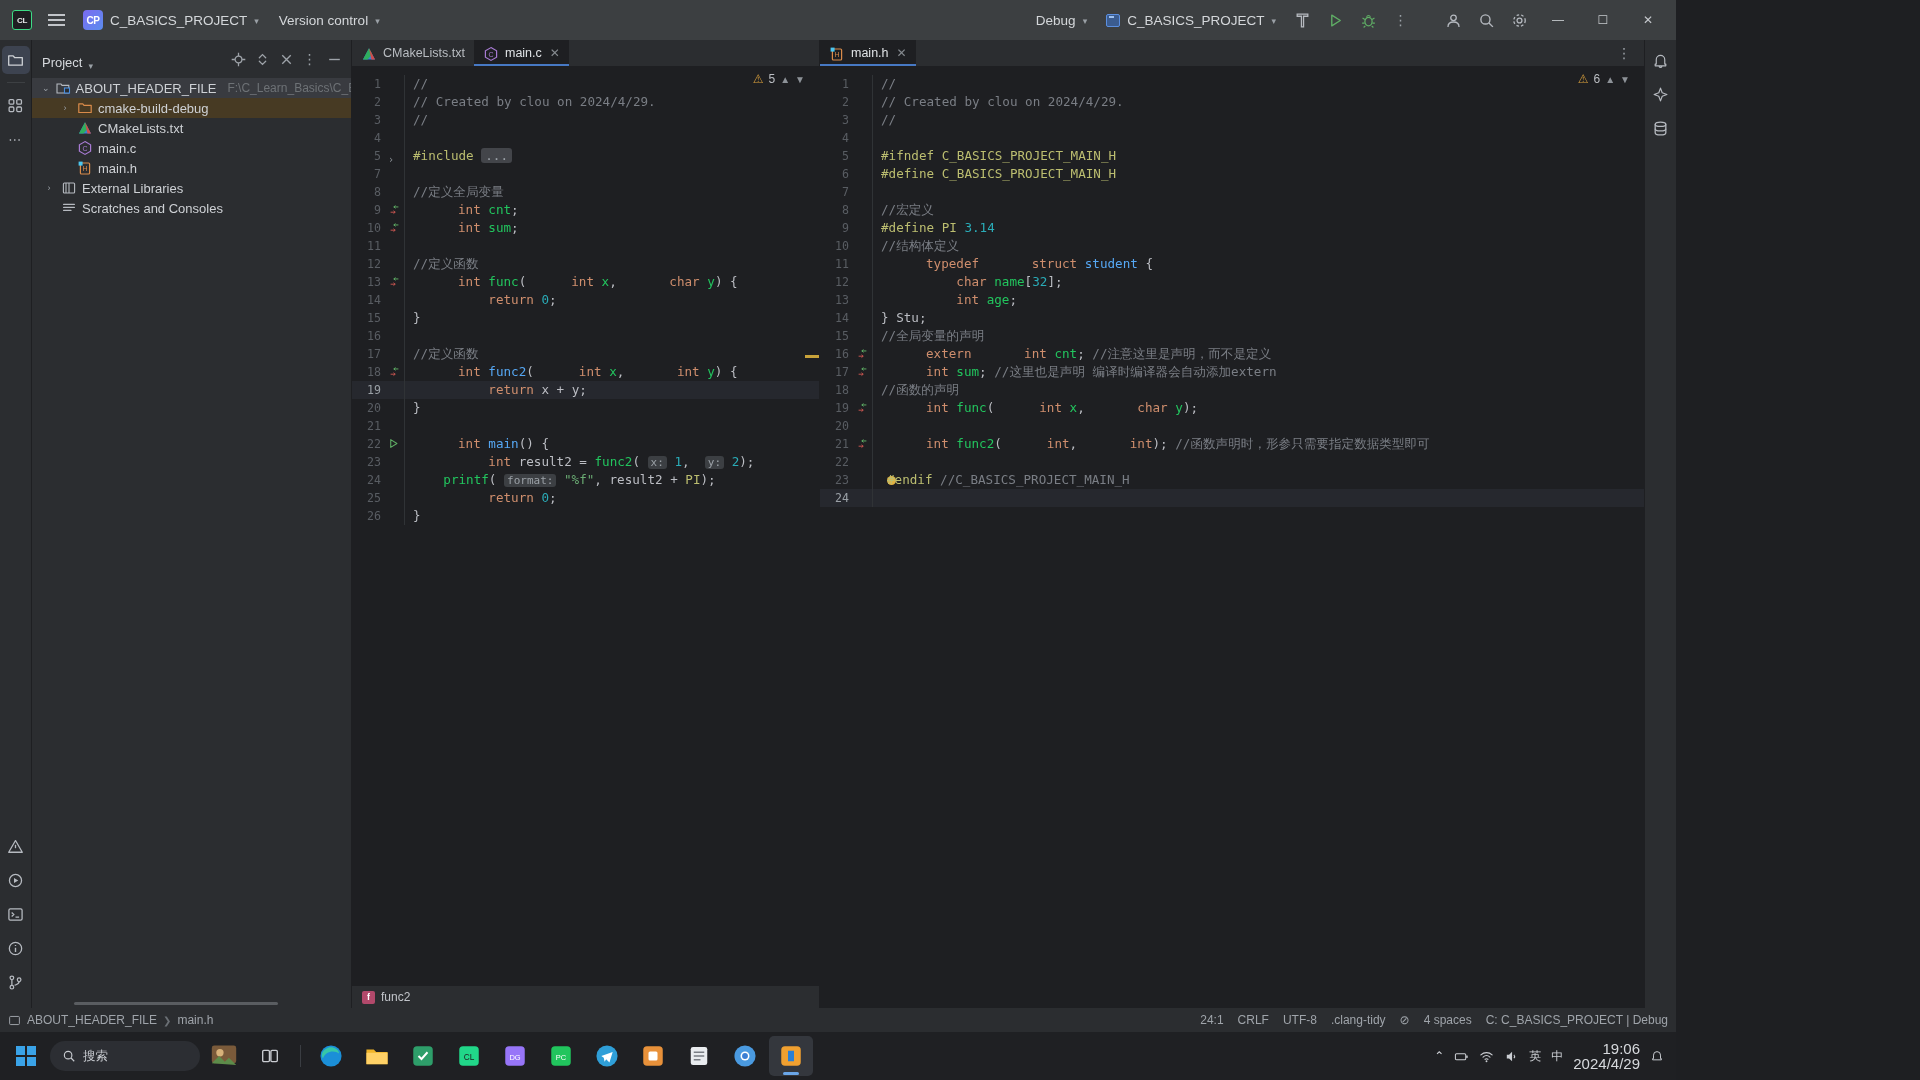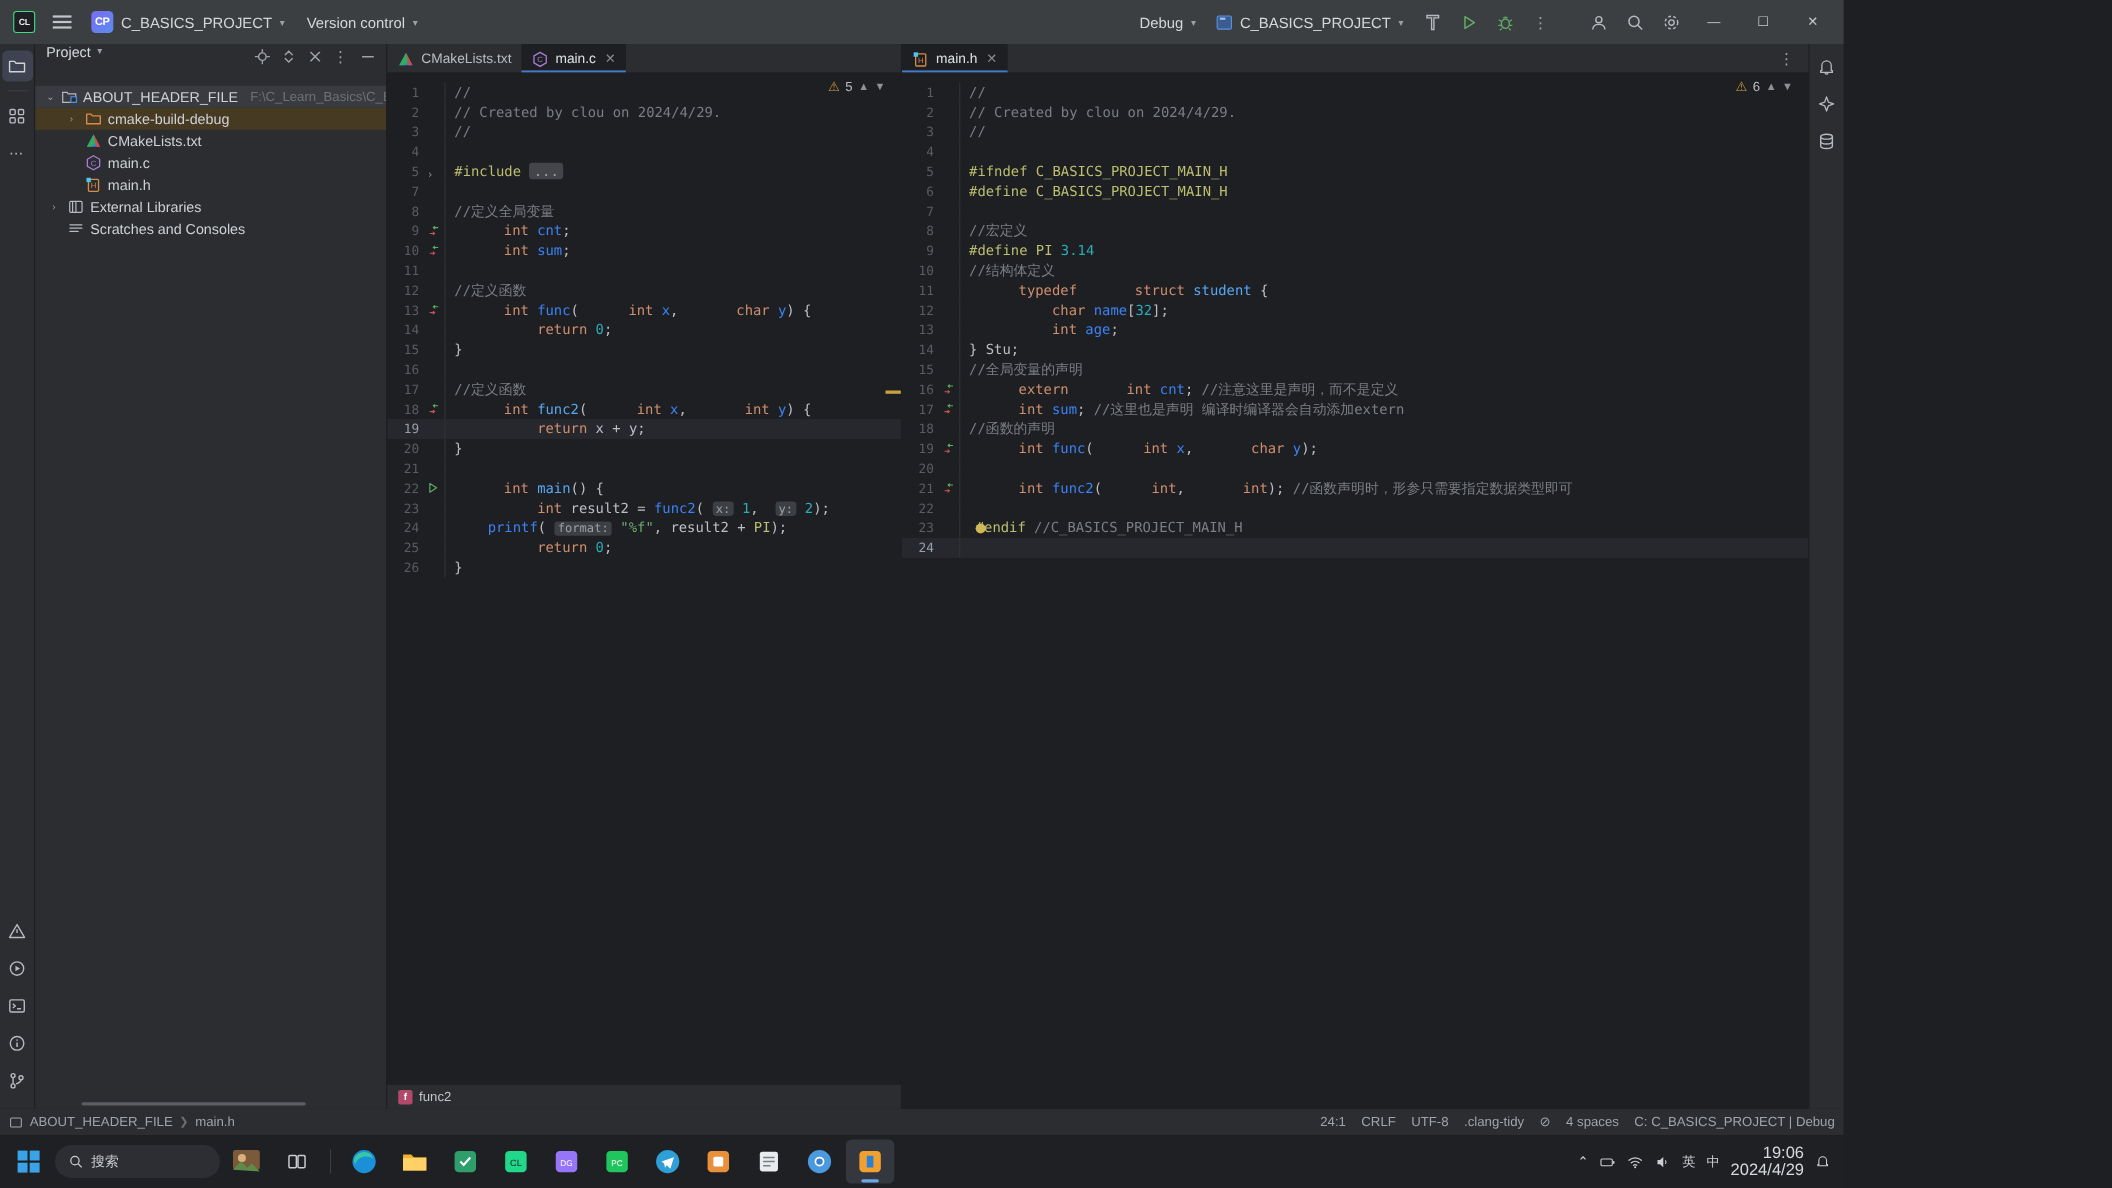--- a/index.html
+++ b/index.html
@@ -72,21 +72,21 @@
   .rail-spacer { flex: 1 1 auto; }
   .rail-sep { width: 18px; height: 1px; background: #3d4043; margin: 2px 0 8px; }
 
   
   .project-panel {
     width: 320px; flex: 0 0 320px; background: #2b2d30;
     display: flex; flex-direction: column; border-right: 1px solid #1e1f22;
     position: relative;
   }
   .pp-header {
-    height: 30px; display: flex; align-items: flex-start; padding: 0 6px 0 10px;
+    height: 30px; display: flex; align-items: flex-end; padding: 0 6px 0 10px;
     gap: 6px; flex: 0 0 30px;
   }
   .pp-title { font-size: 13px; color: #d6d9dd; }
   .pp-actions { margin-left: auto; display: flex; align-items: center; gap: 2px; }
   .pp-act { width: 22px; height: 22px; display:flex; align-items:center; justify-content:center; border-radius:4px; color:#9ea3a9;}
   .tree { padding-top: 8px; font-size: 13px; flex: 1 1 auto; overflow: hidden; }
   .tree-row {
     height: 20px; display: flex; align-items: center; gap: 5px;
     padding-right: 6px; white-space: nowrap; color: #ced1d5;
   }
@@ -147,21 +147,21 @@
   .ctext { padding-left: 8px; }
 
   
   .cmt { color: #7a7e85; }
   .kw  { color: #cf8e6d; margin-left: 45px; }
   .pre { color: #bcbe70; }
   .fn  { color: #56a8f5; }
   .num { color: #2aacb8; }
   .str { color: #6aab73; }
   .pl  { color: #bcbec4; }
-  .var { color: #3b82f6; }
+  .var { color: #22c55e; }
 
   .fold { position: absolute; left: 2px; top: 4px; font-size: 10px; color: #8b9096; }
   .mark-override { position: absolute; left: 1px; top: 2px; width: 15px; height: 14px; }
   .mark-run { position: absolute; left: 1px; top: 2px; }
 
   .ellipsis-fold {
     background: #43454a; border-radius: 3px; padding: 0 4px; color: #9aa0a6;
   }
   .inlay {
     background: #3c3f43; border-radius: 3px; padding: 0 3px; color: #9ba1a7;

